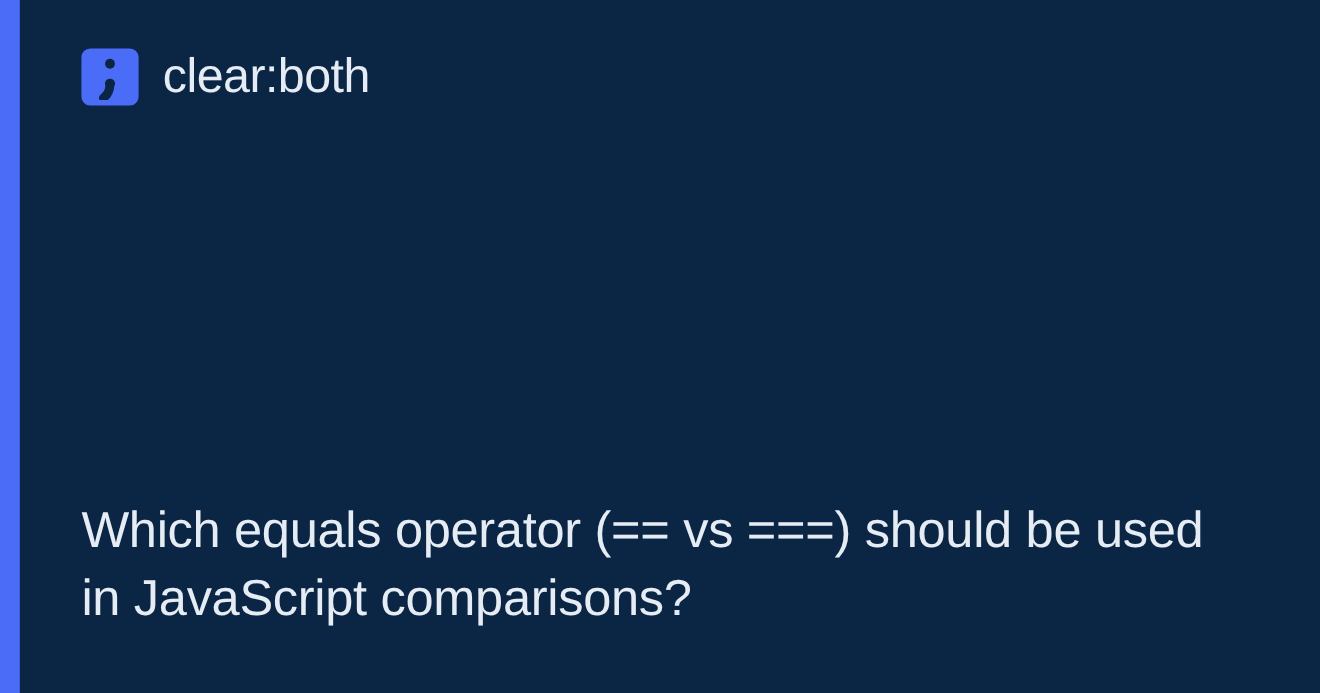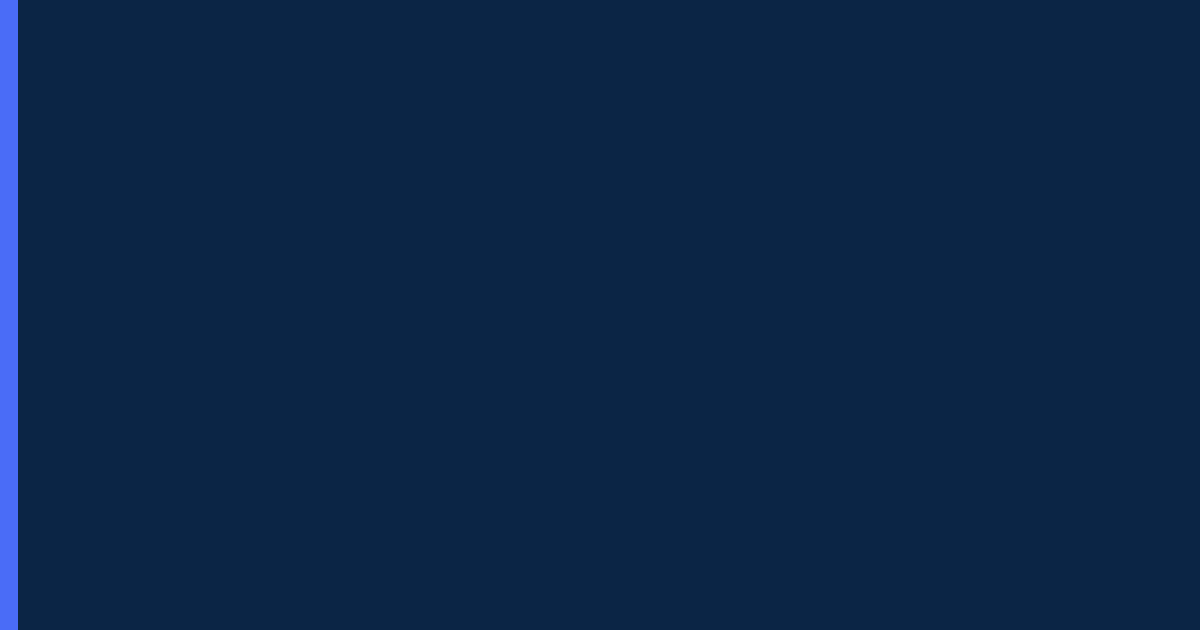--- a/index.html
+++ b/index.html
@@ -67,14 +67,25 @@
       letter-spacing: -0.3px;
       max-width: 1020px;
     }
   </style>
 </head>
 <body>
 
 <div class="accent-bar"></div>
 
 <div class="content">
+  <div class="header">
+    <div class="logo-box">
+      <svg viewBox="0 0 30 42">
+        <circle cx="15" cy="9" r="4.5" fill="#0b2545"></circle>
+        <circle cx="15" cy="27" r="4.5" fill="#0b2545"></circle>
+        <path d="M 15 27 Q 15 36 9 40" stroke="#0b2545" stroke-width="8" fill="none" stroke-linecap="round"></path>
+      </svg>
+    </div>
+    <div class="brand-text">clear:both</div>
+  </div>
 
+  <div class="title">Which equals operator (== vs ===) should be used in JavaScript comparisons?</div>
 </div>
 
 </body></html>

